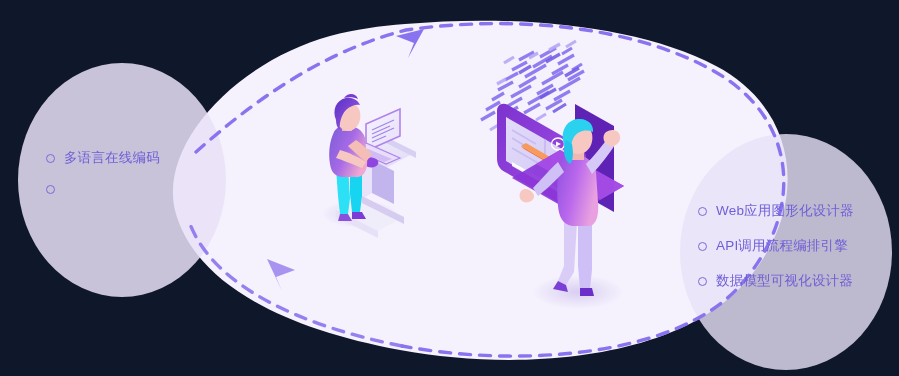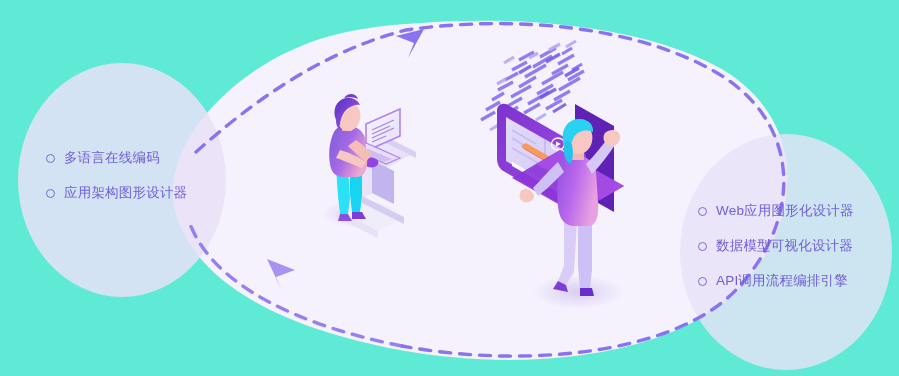--- a/index.html
+++ b/index.html
@@ -8,21 +8,21 @@
     background: #ffffff;
   }
   body {
     font-family: "Liberation Sans", "DejaVu Sans", sans-serif;
   }
   #stage {
     position: relative;
     width: 899px;
     height: 376px;
     overflow: hidden;
-    background: #5eead4;
+    background: #0f172a;
   }
   #art {
     position: absolute;
     left: 0;
     top: 0;
     width: 899px;
     height: 376px;
   }
   .feature-list {
     position: absolute;
@@ -357,32 +357,31 @@
     </g>
   </svg>
 
   <ul class="feature-list" id="left-list">
     <li class="feature-item">
       <span class="bullet-ring"></span>
       <span class="feature-text">多语言在线编码</span>
     </li>
     <li class="feature-item">
       <span class="bullet-ring"></span>
-      <span class="feature-text">应用架构图形设计器</span>
     </li>
   </ul>
 
   <ul class="feature-list" id="right-list">
     <li class="feature-item">
       <span class="bullet-ring"></span>
       <span class="feature-text">Web应用图形化设计器</span>
     </li>
     <li class="feature-item">
       <span class="bullet-ring"></span>
+      <span class="feature-text">API调用流程编排引擎</span>
+    </li>
+    <li class="feature-item">
+      <span class="bullet-ring"></span>
       <span class="feature-text">数据模型可视化设计器</span>
     </li>
-    <li class="feature-item">
-      <span class="bullet-ring"></span>
-      <span class="feature-text">API调用流程编排引擎</span>
-    </li>
   </ul>
 
 </div>
 
 </body></html>

